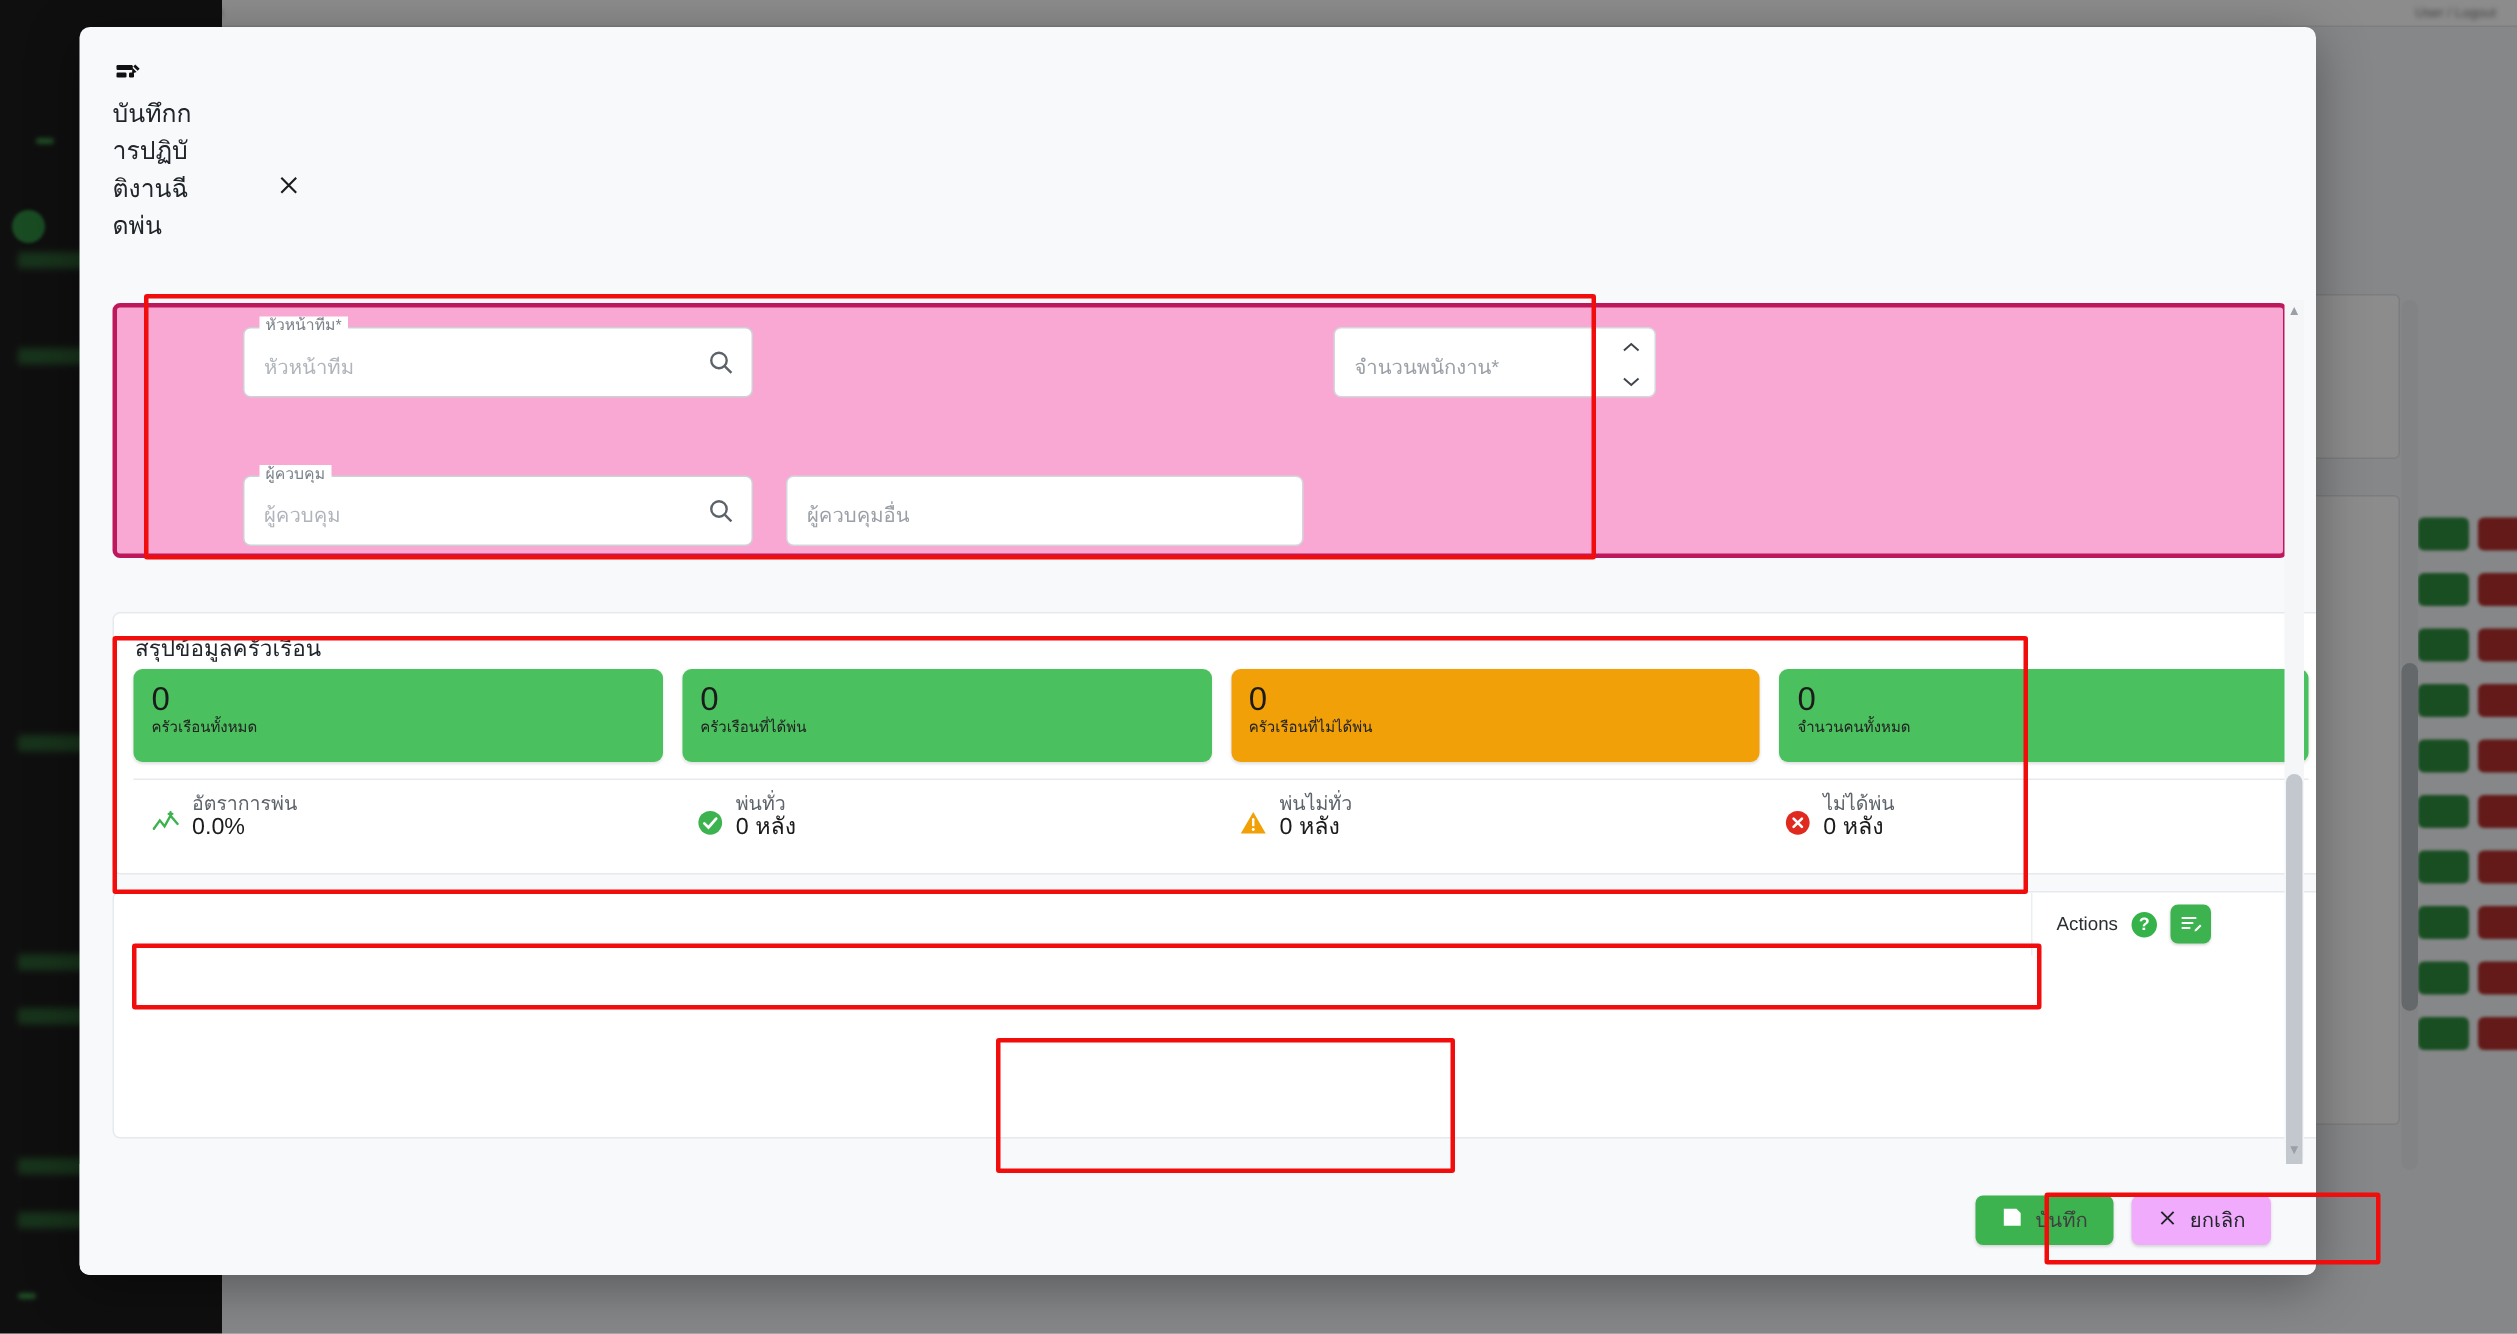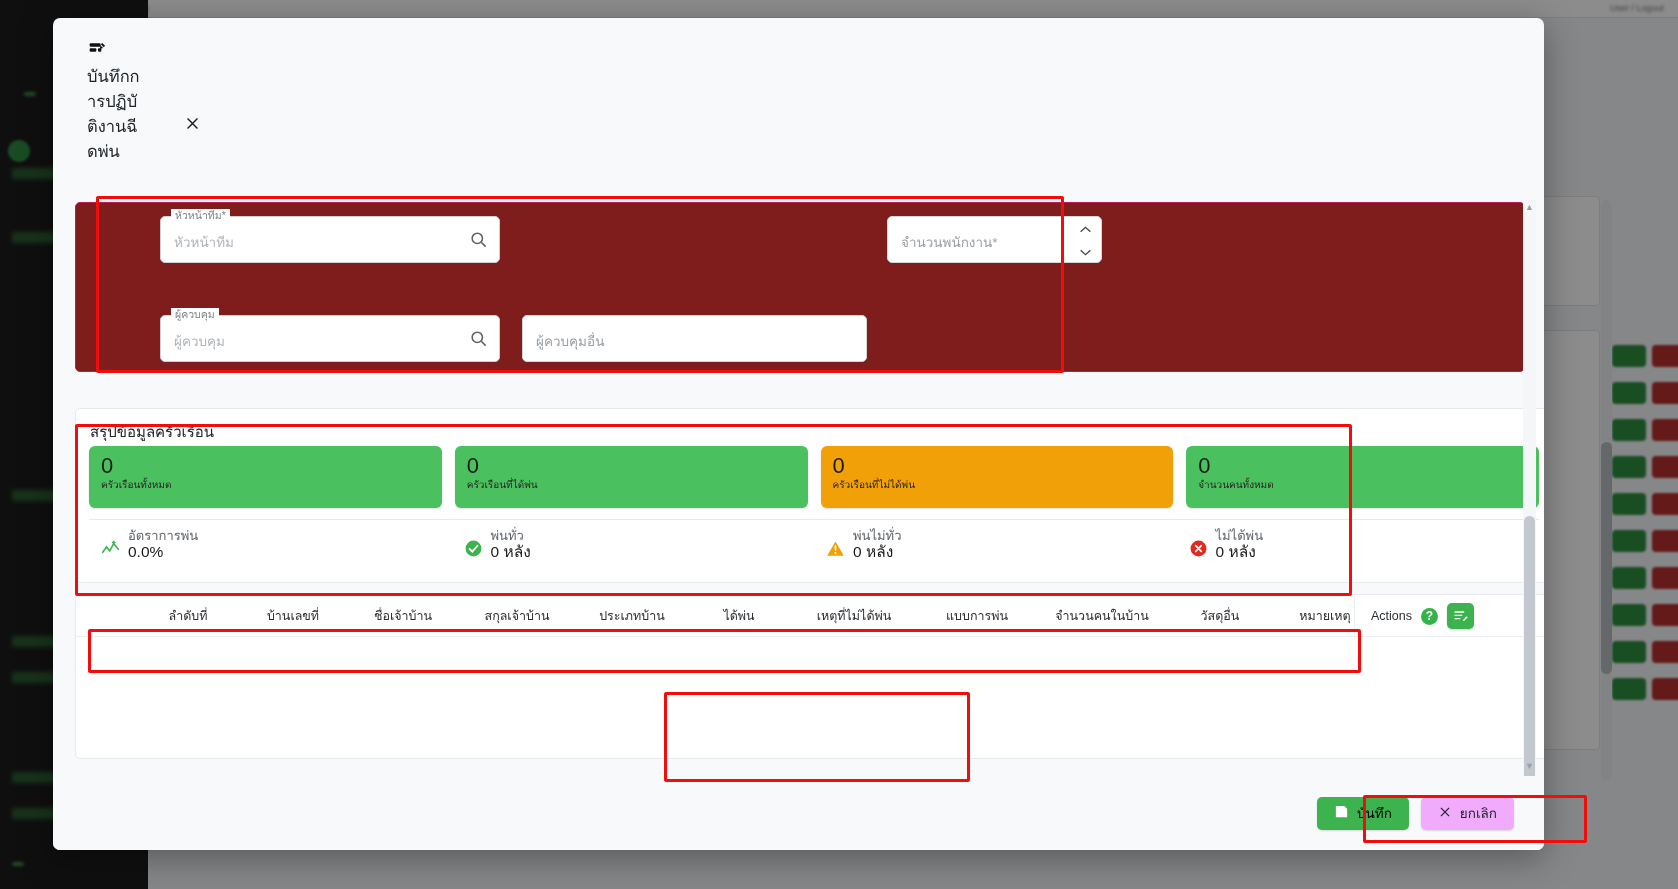--- a/index.html
+++ b/index.html
@@ -62,21 +62,21 @@
   }
 
   
   .modal {
     position:absolute; left:53px; top:18px; width:1491px; height:832px;
     background:#f7f9fb; border-radius:7px;
     box-shadow:0 8px 34px rgba(0,0,0,.35);
     overflow:hidden;
   }
   .modal-header {
-    position:absolute; left:12px; top:0; width:190px; height:180px;
+    position:absolute; left:0; top:0; width:190px; height:180px;
     padding:22px 0 0 22px;
   }
   .hdr-icon { width:22px; height:20px; display:block; margin-bottom:4px; }
   .hdr-title {
     width:56px; font-size:16.5px; color:#212529; line-height:25px;
     font-weight:400; word-break:break-all;
   }
   .close-x {
     position:absolute; left:128px; top:94px; width:22px; height:22px;
     cursor:pointer; display:flex; align-items:center; justify-content:center;
@@ -106,21 +106,21 @@
 
   
   .annot {
     position:absolute; border:3px solid #f20d0d; pointer-events:none;
     z-index:40; border-radius:2px;
   }
 
   
   .form-card {
     position:absolute; left:22px; top:6px; width:1450px; height:170px;
-    background:#7f1d1d; border:1px solid #be185d; border-radius:5px;
+    background:#f9a8d4; border:3px solid #be185d; border-radius:5px;
   }
   .fld { position:absolute; }
   .outlined {
     position:relative; height:47px; border:1px solid #ccd1d6; border-radius:5px;
     background:#ffffff;
   }
   .outlined .legend {
     position:absolute; left:10px; top:-8px; background:#ffffff; padding:0 4px;
     font-size:10.5px; color:#7a8189; line-height:12px;
   }
@@ -207,21 +207,21 @@
   .modal-footer {
     position:absolute; left:0; right:0; bottom:0; height:74px;
     display:flex; align-items:center; justify-content:flex-end;
     gap:12px; padding-right:30px; background:#f7f9fb;
   }
   .btn {
     height:33px; border-radius:5px; display:flex; align-items:center;
     gap:8px; padding:0 17px; font-size:13.5px; cursor:pointer;
     border:none; box-shadow:0 1px 2px rgba(0,0,0,.14);
   }
-  .btn-save { background:#3cb34f; color:#000000; }
+  .btn-save { background:#3cb34f; color:#404040; }
   .btn-cancel { background:#f0abfc; color:#22262a; }
 </style>
 </head>
 <body>
 
 <div class="bg-root">
   <div class="bg-main"></div>
 
   <div class="bg-topbar"></div>
   <div class="bg-topbar-txt">Malaria Information System</div>
@@ -437,33 +437,20 @@
           </span>
           <span class="stxt">
             <span class="t" style="display:block">ไม่ได้พ่น</span>
             <span class="v" style="display:block">0 หลัง</span>
           </span>
         </div>
       </div>
     </div>
 
     <div class="table-card">
-      <div class="thead">
-        <div class="th" style="width:100px;margin-left:62px;">ลำดับที่</div>
-        <div class="th" style="width:110px;">บ้านเลขที่</div>
-        <div class="th" style="width:110px;">ชื่อเจ้าบ้าน</div>
-        <div class="th" style="width:118px;">สกุลเจ้าบ้าน</div>
-        <div class="th" style="width:112px;">ประเภทบ้าน</div>
-        <div class="th" style="width:102px;">ได้พ่น</div>
-        <div class="th" style="width:128px;">เหตุที่ไม่ได้พ่น</div>
-        <div class="th" style="width:118px;">แบบการพ่น</div>
-        <div class="th" style="width:132px;">จำนวนคนในบ้าน</div>
-        <div class="th" style="width:104px;">วัสดุอื่น</div>
-        <div class="th" style="width:106px;">หมายเหตุ</div>
-      </div>
 
       <div class="th-actions">
         <span class="lab">Actions</span>
         <span class="help-dot">?</span>
         <span class="act-btn">
           <svg width="16" height="16" viewBox="0 0 24 24" fill="none" stroke="#fff" stroke-width="2.1" stroke-linecap="round">
             <path d="M3 6 h13 M3 11 h10 M3 16 h7"></path>
             <path d="M15.5 17.5 L20.5 12.5 L22 14 L17 19 L15 19.5 Z" fill="#fff" stroke="none"></path>
           </svg>
         </span>

